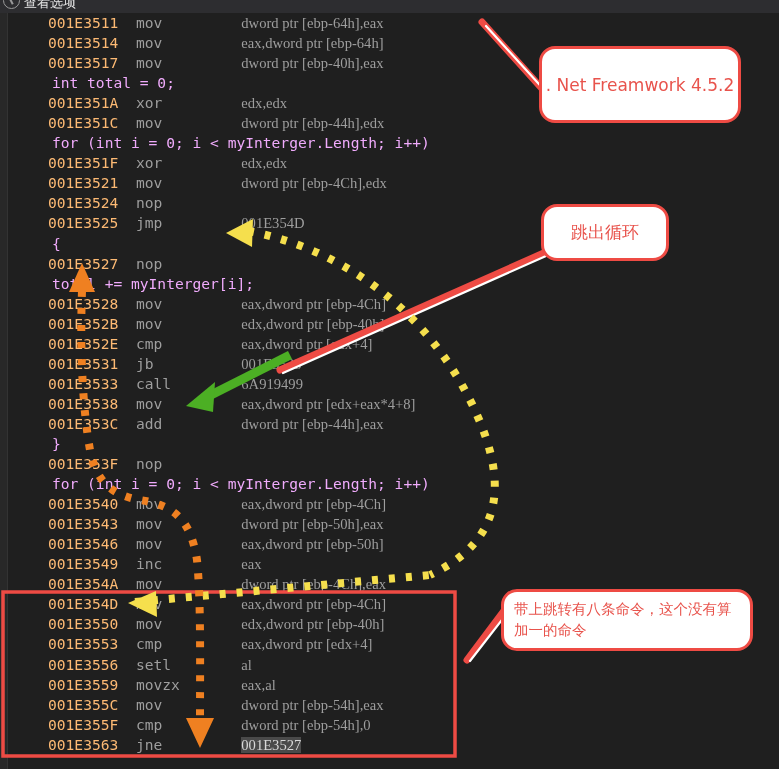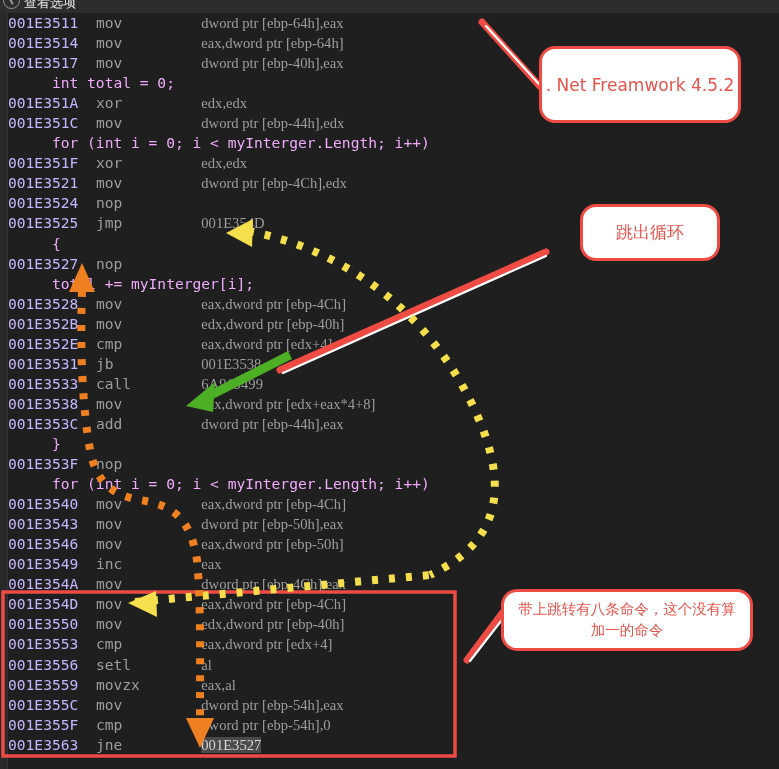--- a/index.html
+++ b/index.html
@@ -43,43 +43,43 @@
     position:absolute;left:8px;top:0;
     width:771px;
     white-space:pre;
     font-family:"DejaVu Sans Mono", monospace;
     font-size:14.6px;
     line-height:20.05px;
     letter-spacing:0px;
     color:#9b9b9b;
   }
   .ln{height:20.05px;}
-  .addr{color:#c4b5fd;}
+  .addr{color:#fdba74;margin-left:40px;}
   .mn{color:#9e9e9e;}
   .op{color:#9e9e9e;font-family:Liberation Serif, serif;}
   .src{color:#f0abfc;}
   .hl{background:#4a4a4a;color:#d8d8d8;}
 
   
   #overlay{position:absolute;left:0;top:0;width:779px;height:769px;pointer-events:none;}
 
   
   .callout{
     position:absolute;
     background:#ffffff;
     border:3px solid #ee4b44;
     border-radius:16px;
     color:#e8534c;
     font-family:"DejaVu Sans", sans-serif;
     display:flex;align-items:center;justify-content:center;
-    text-align:center;
+    text-align:left;
     box-sizing:border-box;
   }
   #callout-net{left:539px;top:46px;width:202px;height:77px;font-size:17px;}
-  #callout-jump{left:541px;top:204px;width:140px;height:57px;font-size:17px;margin-left:39px;}
+  #callout-jump{left:541px;top:204px;width:128px;height:57px;font-size:17px;}
   #callout-eight{left:501px;top:589px;width:252px;height:62px;font-size:14.5px;line-height:21px;padding:0 10px;}
 </style>
 </head>
 <body>
 
 <div id="topbar">
   <span class="tb-circle"></span>
   <span class="tb-slash"></span>
   <span class="tb-text">查看选项</span>
 </div>

